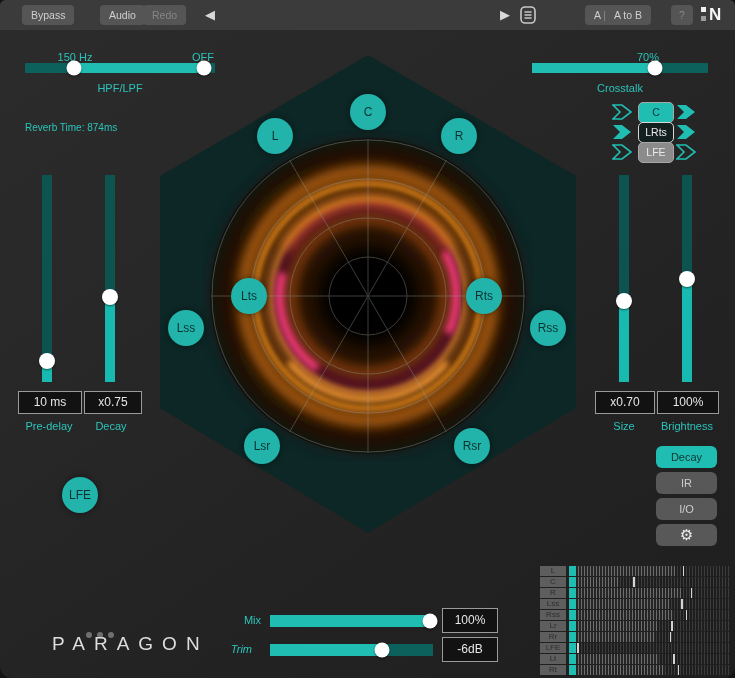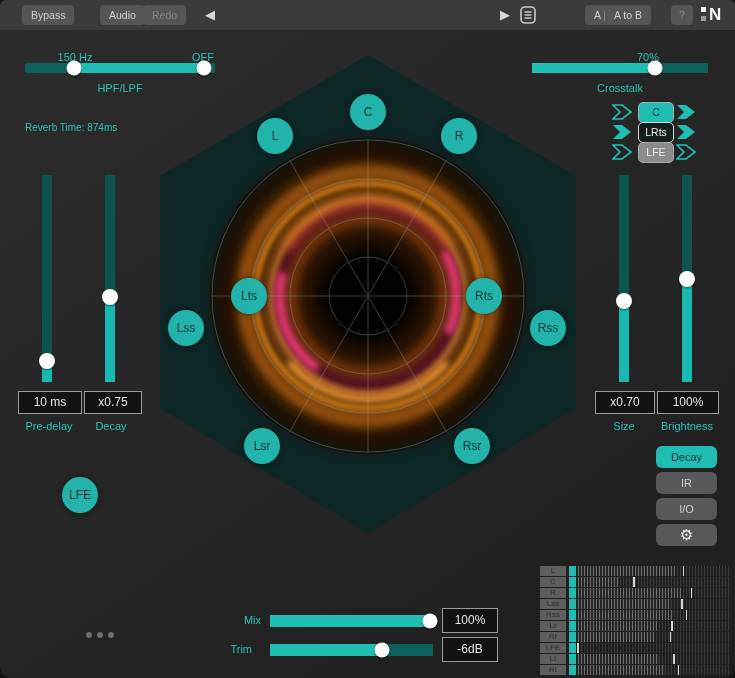--- a/index.html
+++ b/index.html
@@ -235,29 +235,30 @@
   <button class="nav-btn" style="top:498px;">I/O</button>
   <button class="nav-btn" style="top:524px;font-size:15px;color:#ececec;">⚙</button>
 
   <svg width="735" height="128" style="position:absolute;left:0;top:550px;">
     <path d="M0,559 L194,559 C206,559 210,564 215,574 C220,585 226,589 238,589 L498,589 C510,589 515,585 519,575 C523,564 528,561 540,561 L735,561 L735,128 L0,128 Z" transform="translate(0,0)" fill="#191919"></path>
     <path d="M0,559 L194,559 C206,559 210,564 215,574 C220,585 226,589 238,589 L498,589 C510,589 515,585 519,575 C523,564 528,561 540,561 L735,561" fill="none" stroke="#828282" stroke-width="1.4"></path>
     <rect x="0" y="588" width="735" height="90" fill="#191919"></rect>
   </svg>
 
   <div class="dots"><span></span><span></span><span></span></div>
+  <div class="paragon">PARAGON</div>
 
   <div class="mixtrim-label" style="left:221px;top:614px;">Mix</div>
   <div class="hslider" style="left:270px;top:615px;width:163px;height:12px;">
     <div class="fill" style="left: 0px; width: 98%;"></div>
     <div class="handle" style="left: 98%;"></div>
   </div>
   <div class="valbox" style="left:442px;top:608px;width:54px;height:23px;line-height:23px;">100%</div>
 
-  <div class="mixtrim-label" style="left:212px;top:643px;">Trim</div>
+  <div class="mixtrim-label" style="left:212px;top:643px;font-style:italic;">Trim</div>
   <div class="hslider" style="left:270px;top:644px;width:163px;height:12px;">
     <div class="fill" style="left: 0px; width: 69%;"></div>
     <div class="handle" style="left: 69%;"></div>
   </div>
   <div class="valbox" style="left:442px;top:637px;width:54px;height:23px;line-height:23px;">-6dB</div>
 
   <div>
     <div class="meter-row" style="top:566px;">
       <div class="meter-label">L</div>
       <div class="meter-bar">

